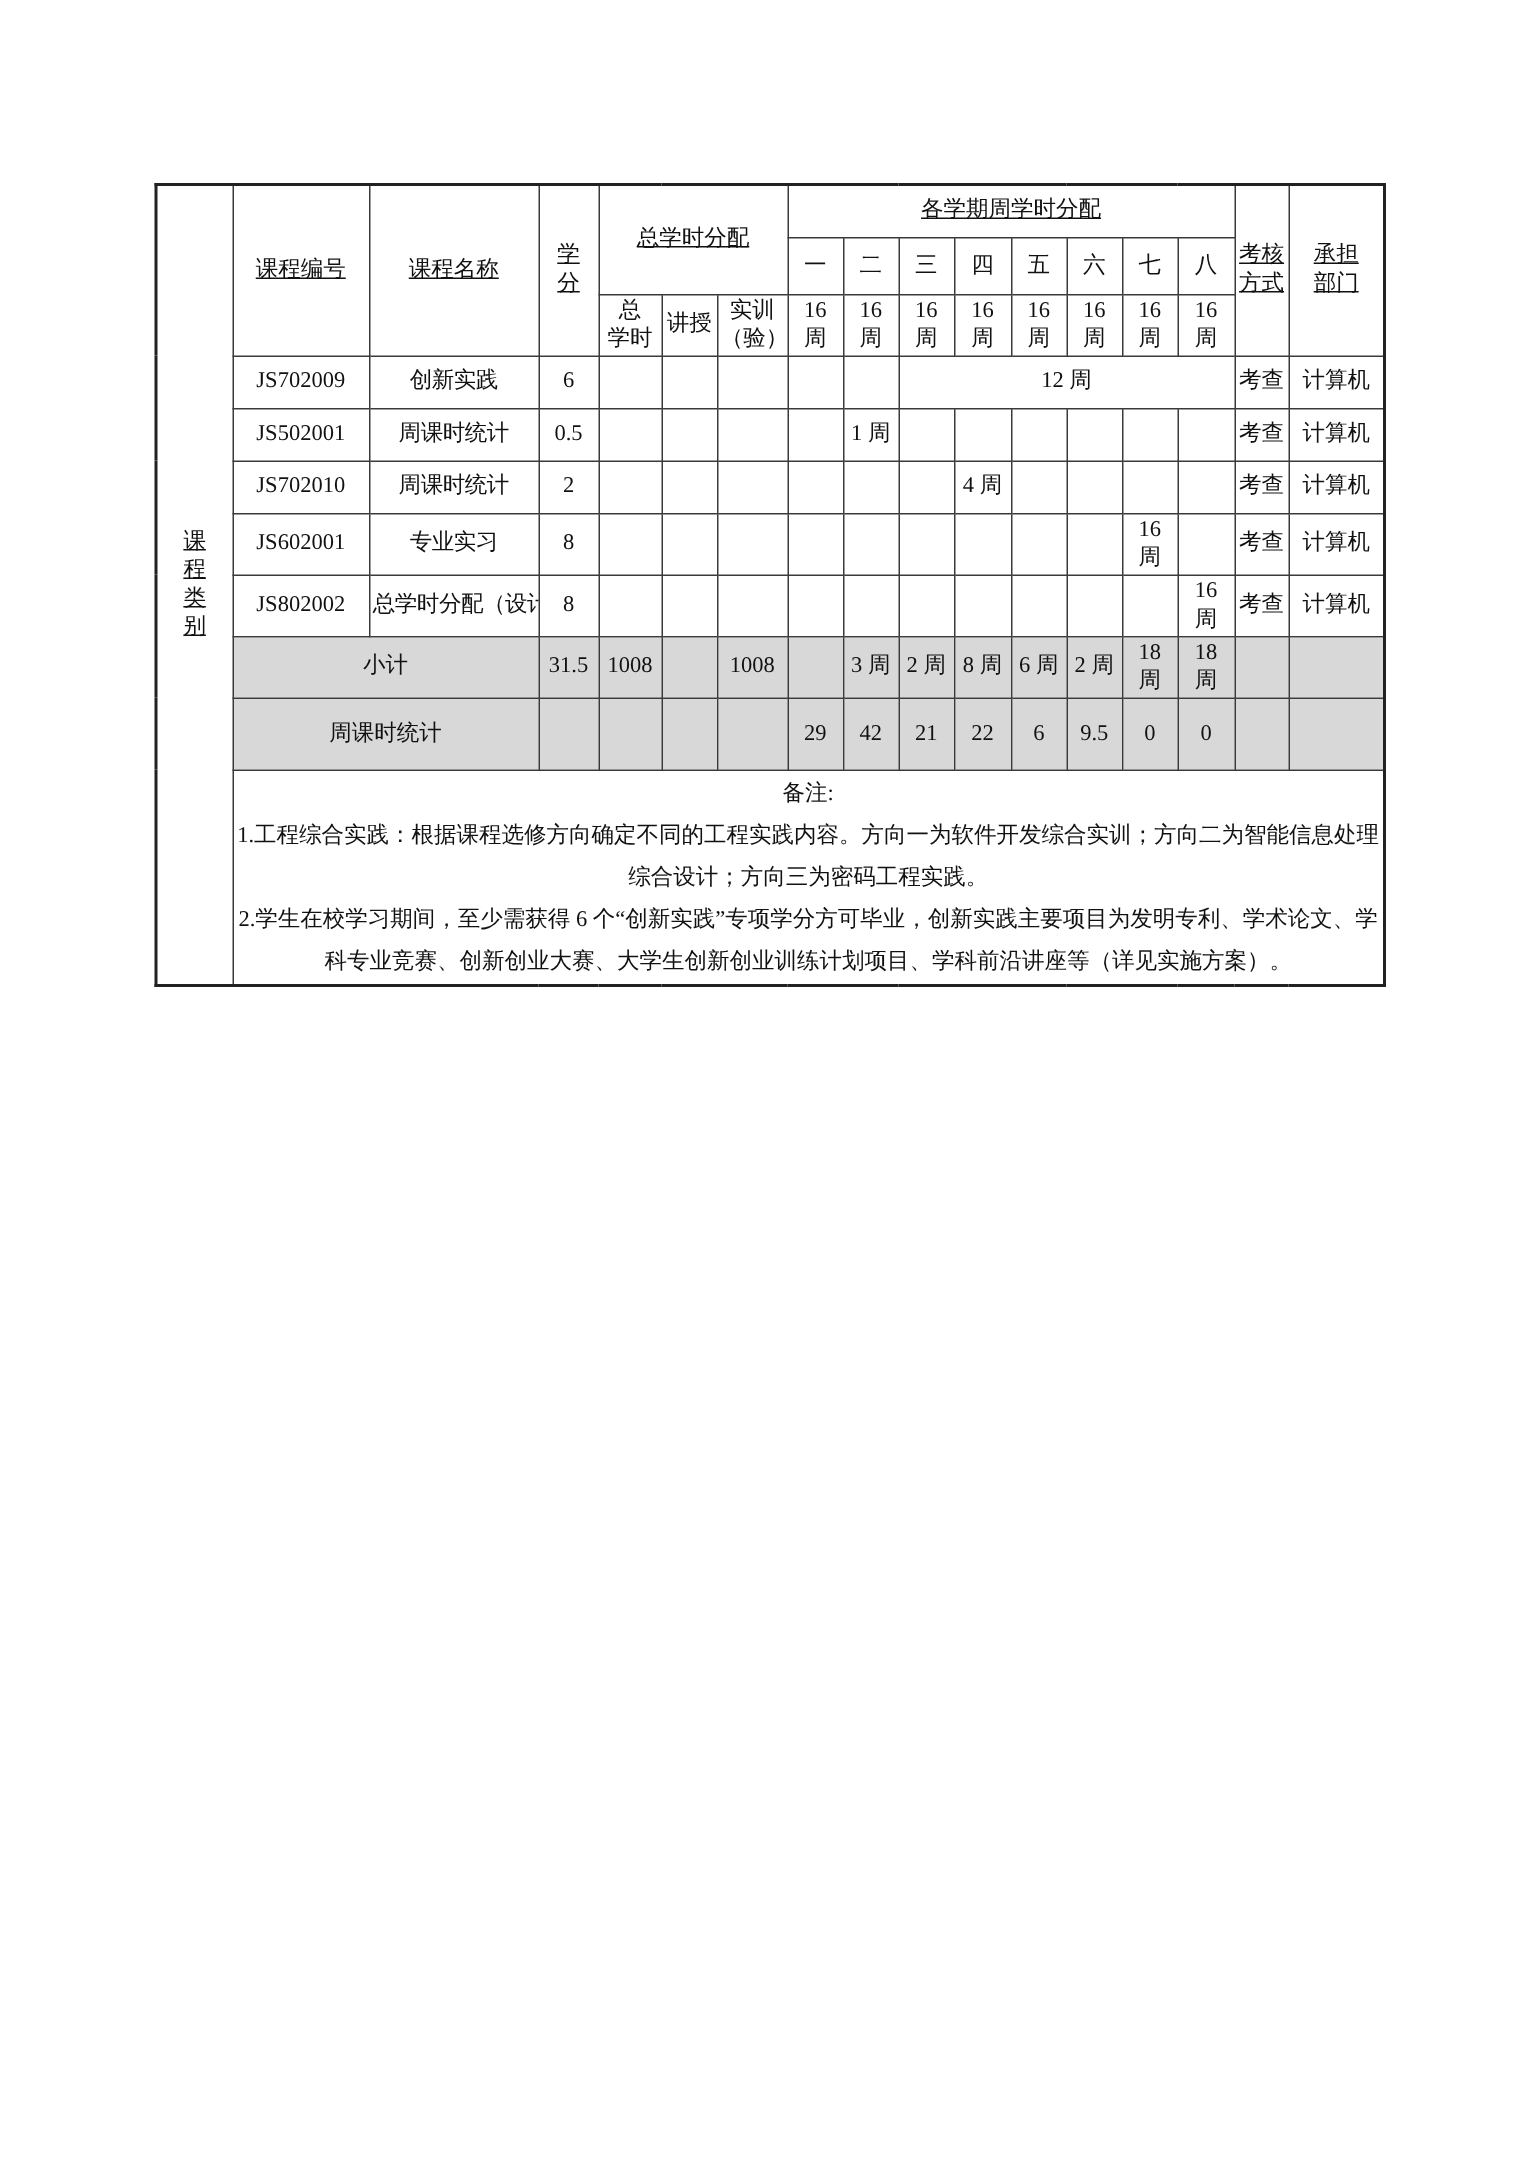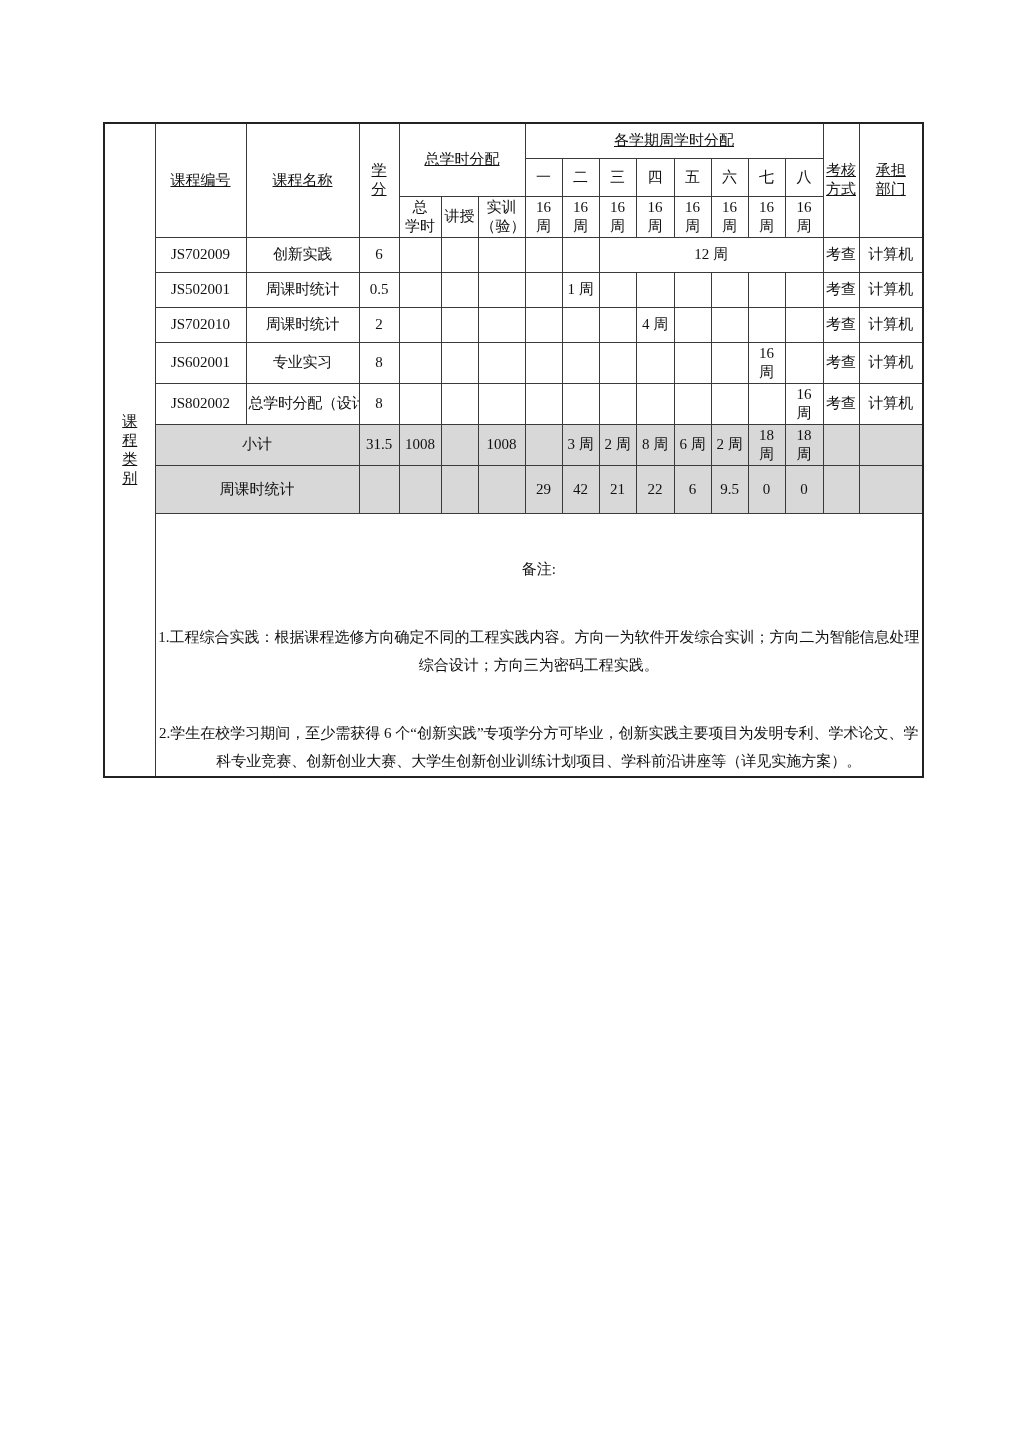--- a/index.html
+++ b/index.html
@@ -47,21 +47,21 @@
     font-size: 14.5px;
     letter-spacing: -0.3px;
   }
   .notes-cell {
     height: 138px;
     text-align: left;
     vertical-align: top;
     padding: 4px 6px;
     font-size: 15.5px;
   }
-  .notes-cell p { line-height: 28px; margin-top: 40px; }
+  .notes-cell p { line-height: 28px; }
 </style>
 </head>
 <body>
 
 <div class="page">
   <table class="curriculum">
     <colgroup>
       <col style="width:51px">
         <col style="width:91px">
         <col style="width:113px">

